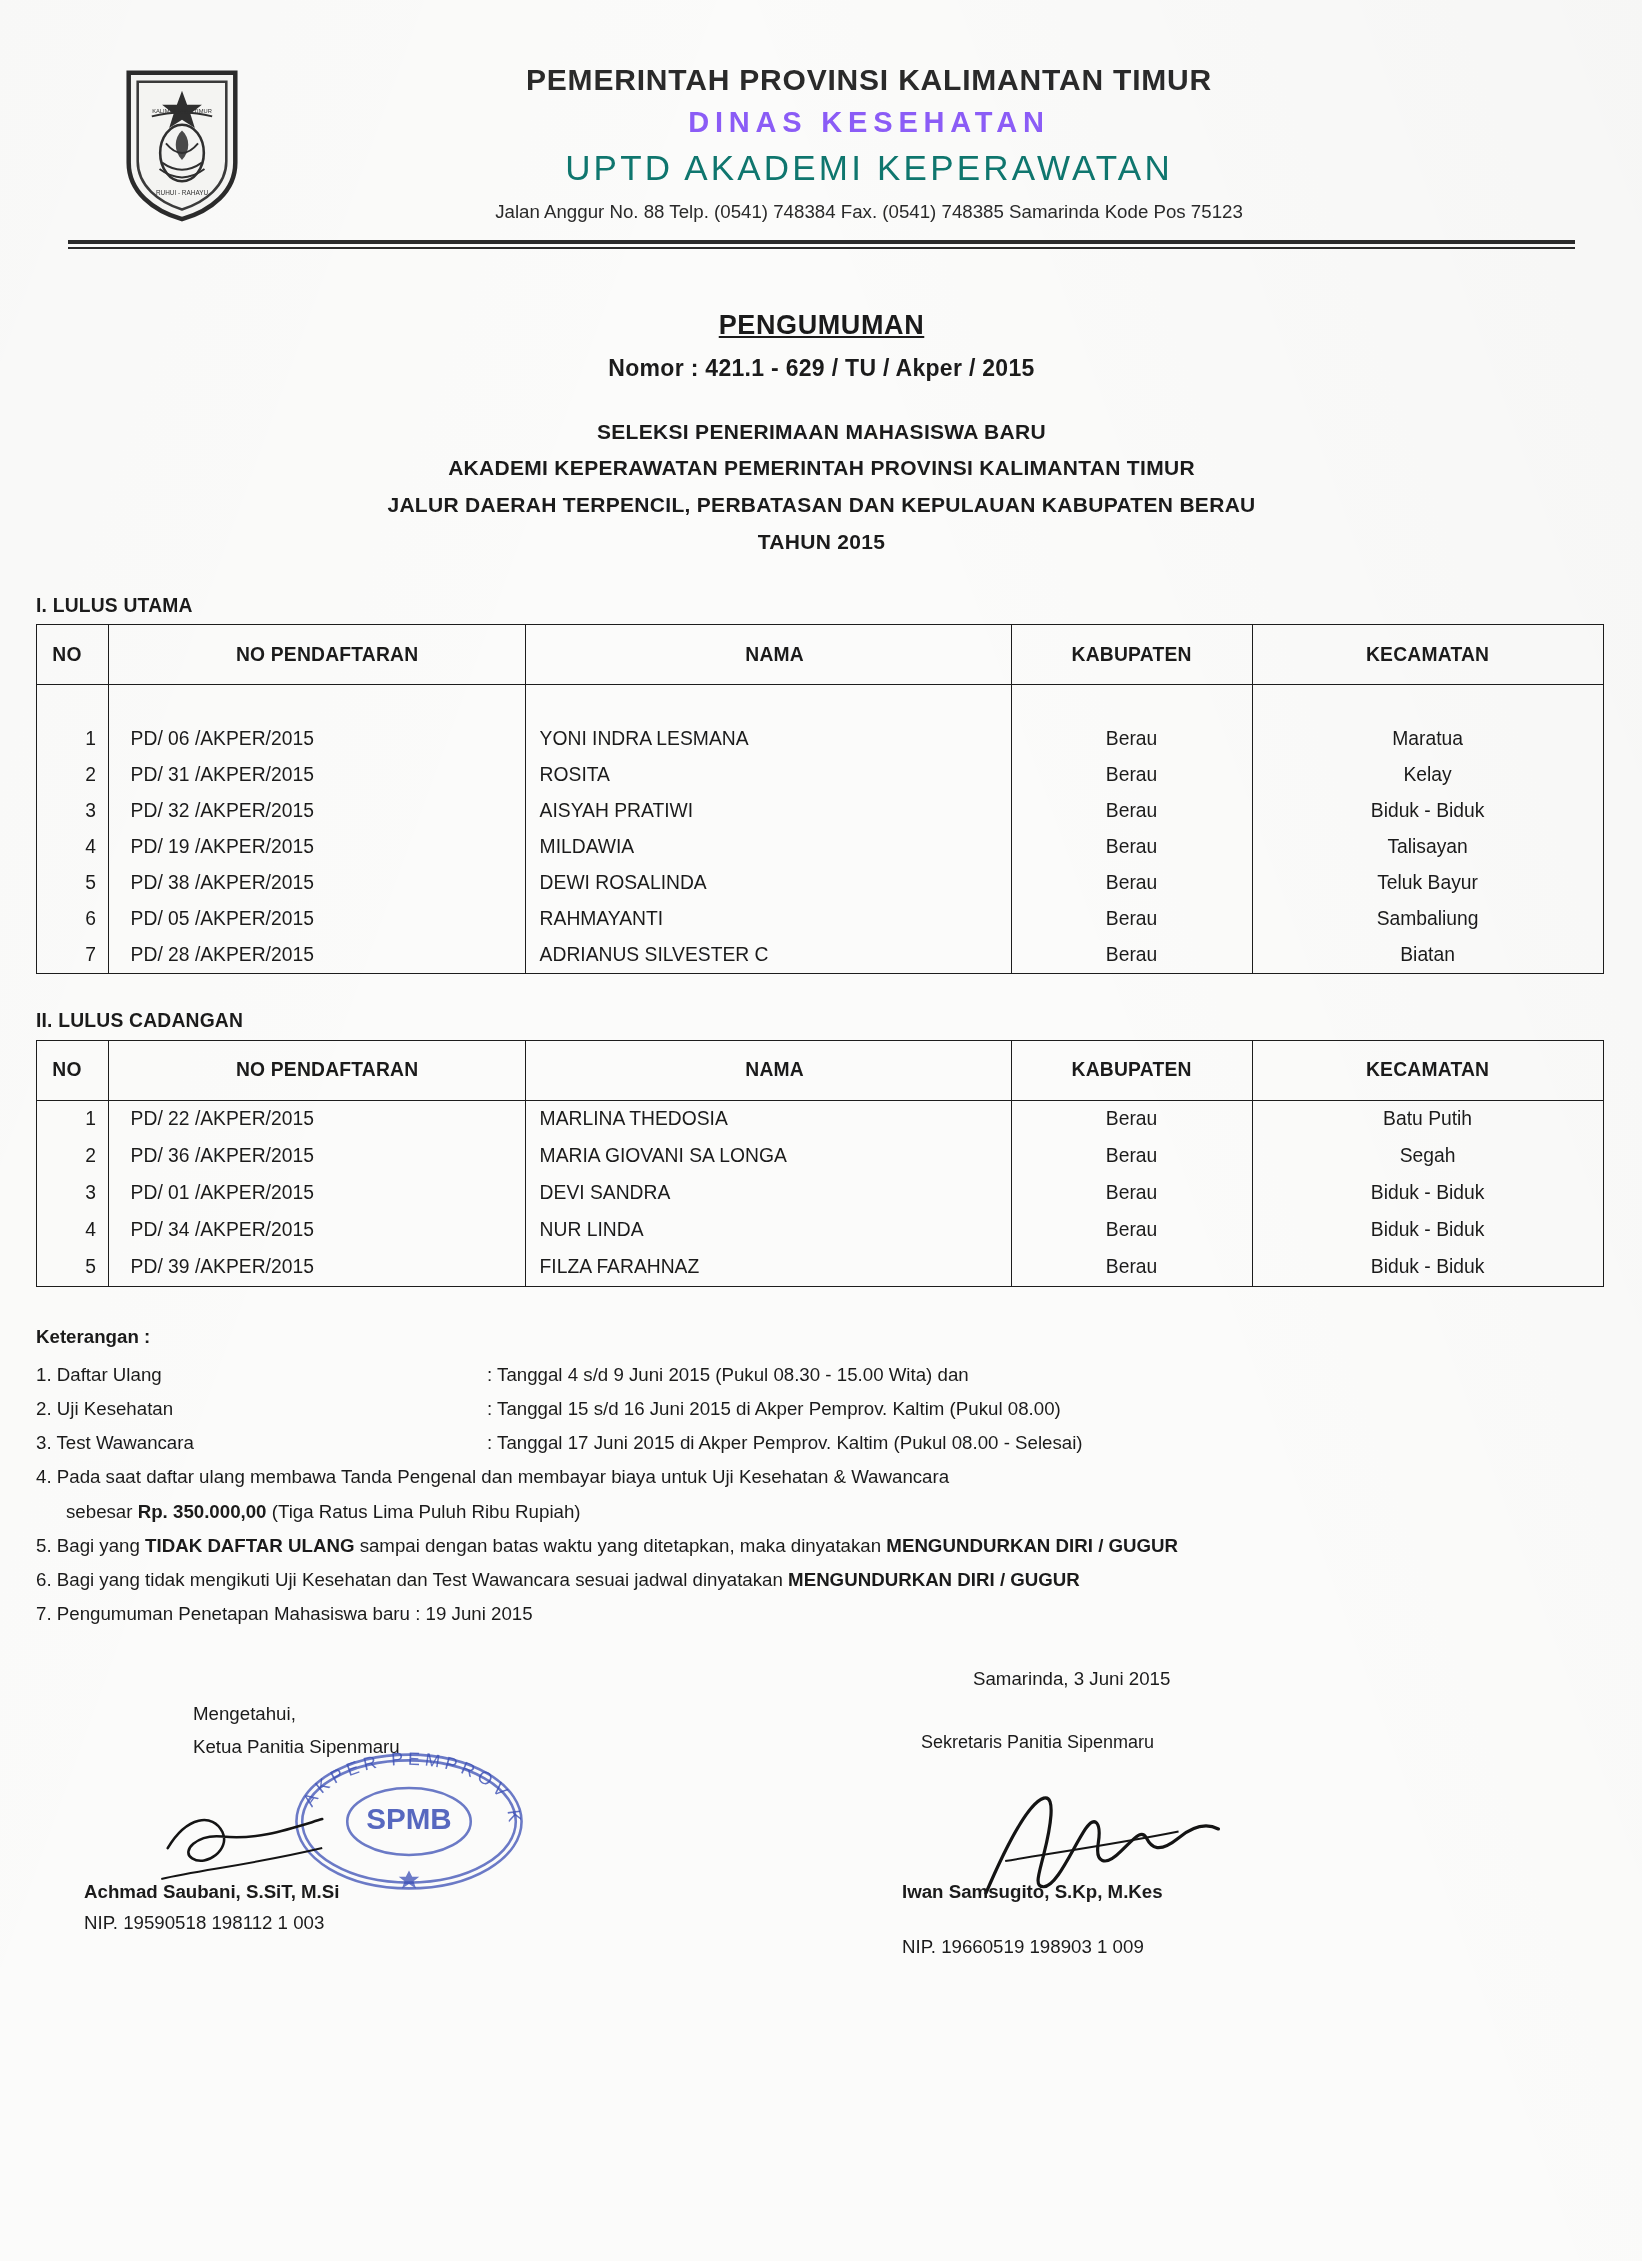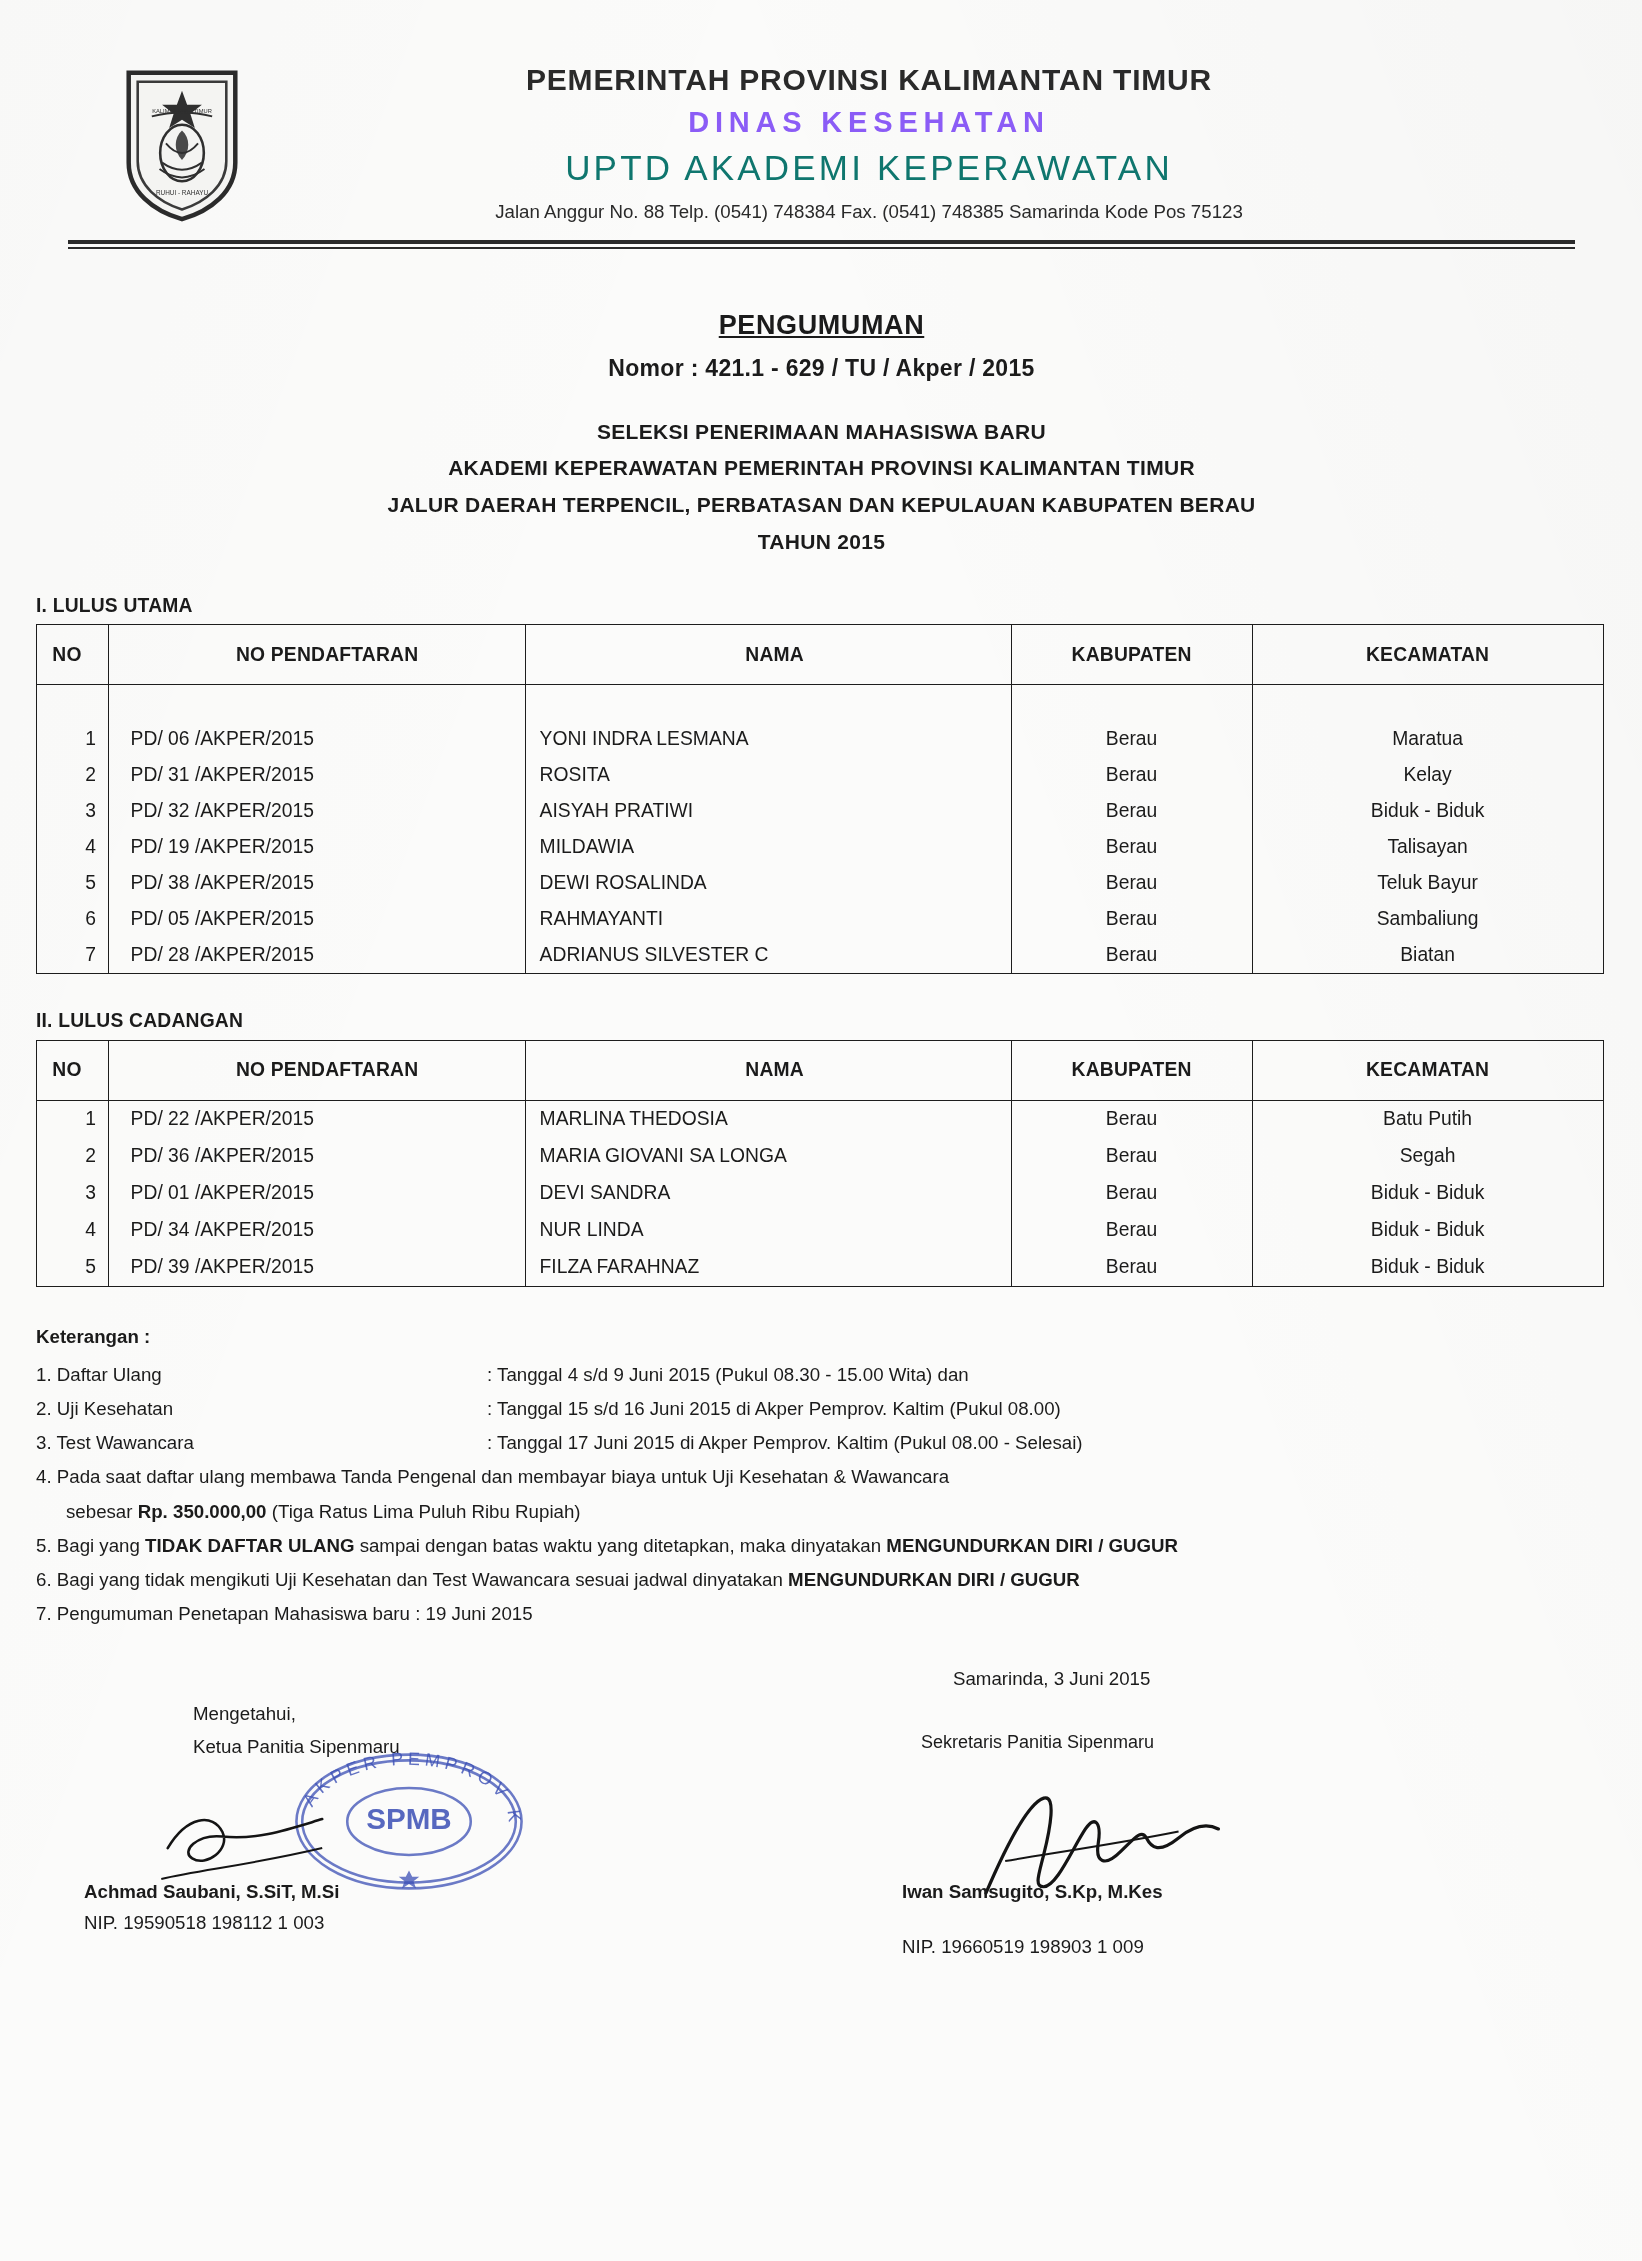--- a/index.html
+++ b/index.html
@@ -211,21 +211,21 @@
   .b { font-weight: bold; }
 
   
   .sign-area {
     position: relative;
     margin-top: 39px;
     height: 303px;
   }
   .sign-date {
     position: absolute;
-    left: 953px;
+    left: 973px;
     top: 0;
     font-size: 18.7px;
   }
   .sign-left {
     position: absolute;
     left: 193px;
     top: 30px;
     font-size: 18.7px;
     line-height: 1.75;
   }

